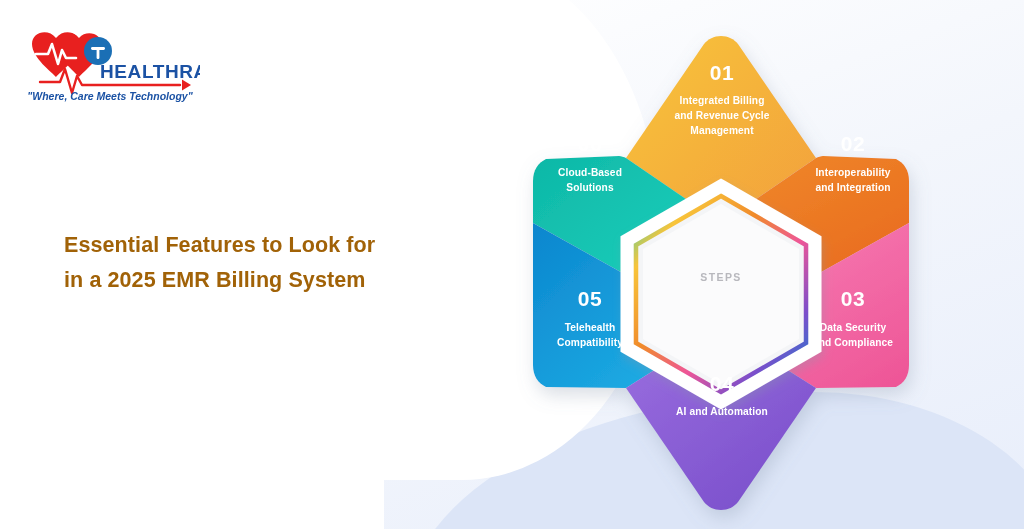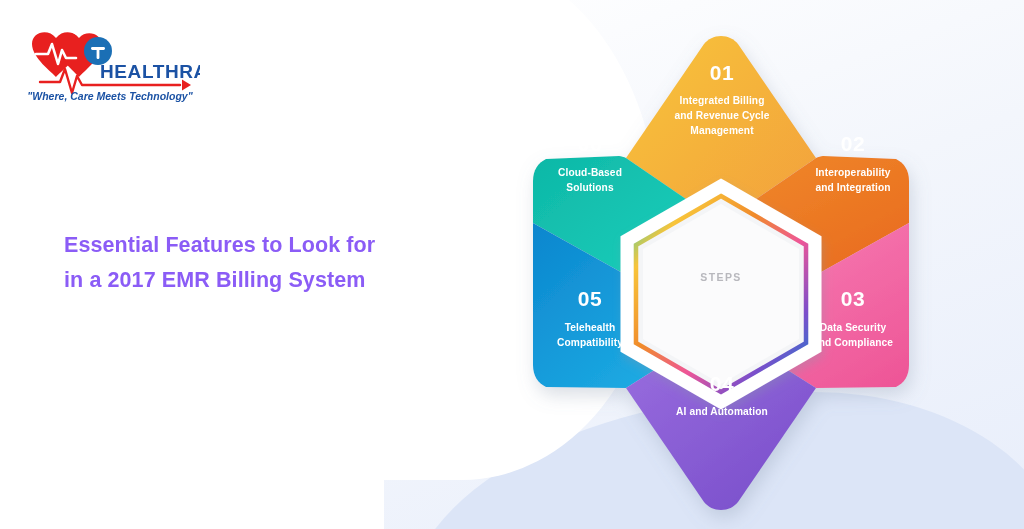--- a/index.html
+++ b/index.html
@@ -26,21 +26,21 @@
     border-radius:0 58% 60% 0 / 0 52% 48% 0;
   }
 
   
   .logo{ position:absolute; left:22px; top:22px; width:178px; height:82px; }
   .logo svg{ display:block; }
 
   
   .headline{
     position:absolute; left:64px; top:228px; width:380px;
-    font-size:21.5px; font-weight:bold; color:#8b5cf6;
+    font-size:21.5px; font-weight:bold; color:#a16207;
     line-height:1.62; letter-spacing:.1px;
   }
 
   
   .wheel{ position:absolute; left:516px; top:18px; width:410px; height:480px; }
   .wheel svg{ display:block; overflow:visible; }
 
   .seg-num{
     font-family:"Liberation Sans", sans-serif;
     font-size:21px; font-weight:bold; fill:#ffffff; text-anchor:middle;
@@ -76,21 +76,21 @@
       <path d="M18 60 h20 l5 -13 l7 24 l5 -17 l5 9 h98" fill="none" stroke="#E8201F" stroke-width="2.4" stroke-linecap="round" stroke-linejoin="round"></path>
       <path d="M160 57.5 l9 5.5 l-9 5.5 Z" fill="#E8201F"></path>
     </g>
     <text x="78" y="56" font-family="Liberation Sans, sans-serif" font-size="19" font-weight="bold" fill="#1B52A4" letter-spacing="0.6">HEALTHRAY</text>
     <text x="88" y="78" text-anchor="middle" font-family="Liberation Sans, sans-serif" font-size="10.5" font-style="italic" font-weight="bold" fill="#1B52A4">"Where, Care Meets Technology"</text>
   </svg>
 </div>
 
 <h1 class="headline">
   <span>Essential Features to Look for</span><br>
-  <span>in a 2017 EMR Billing System</span>
+  <span>in a 2025 EMR Billing System</span>
 </h1>
 
 <div class="wheel">
   <svg width="410" height="480" viewBox="0 0 410 480">
     <defs>
       <linearGradient id="g1" x1="0" y1="0" x2="1" y2="1">
         <stop offset="0%" stop-color="#F8C43A"></stop>
           <stop offset="100%" stop-color="#F2A03C"></stop>
       </linearGradient>
       <linearGradient id="g2" x1="0" y1="0" x2="0.6" y2="1">

